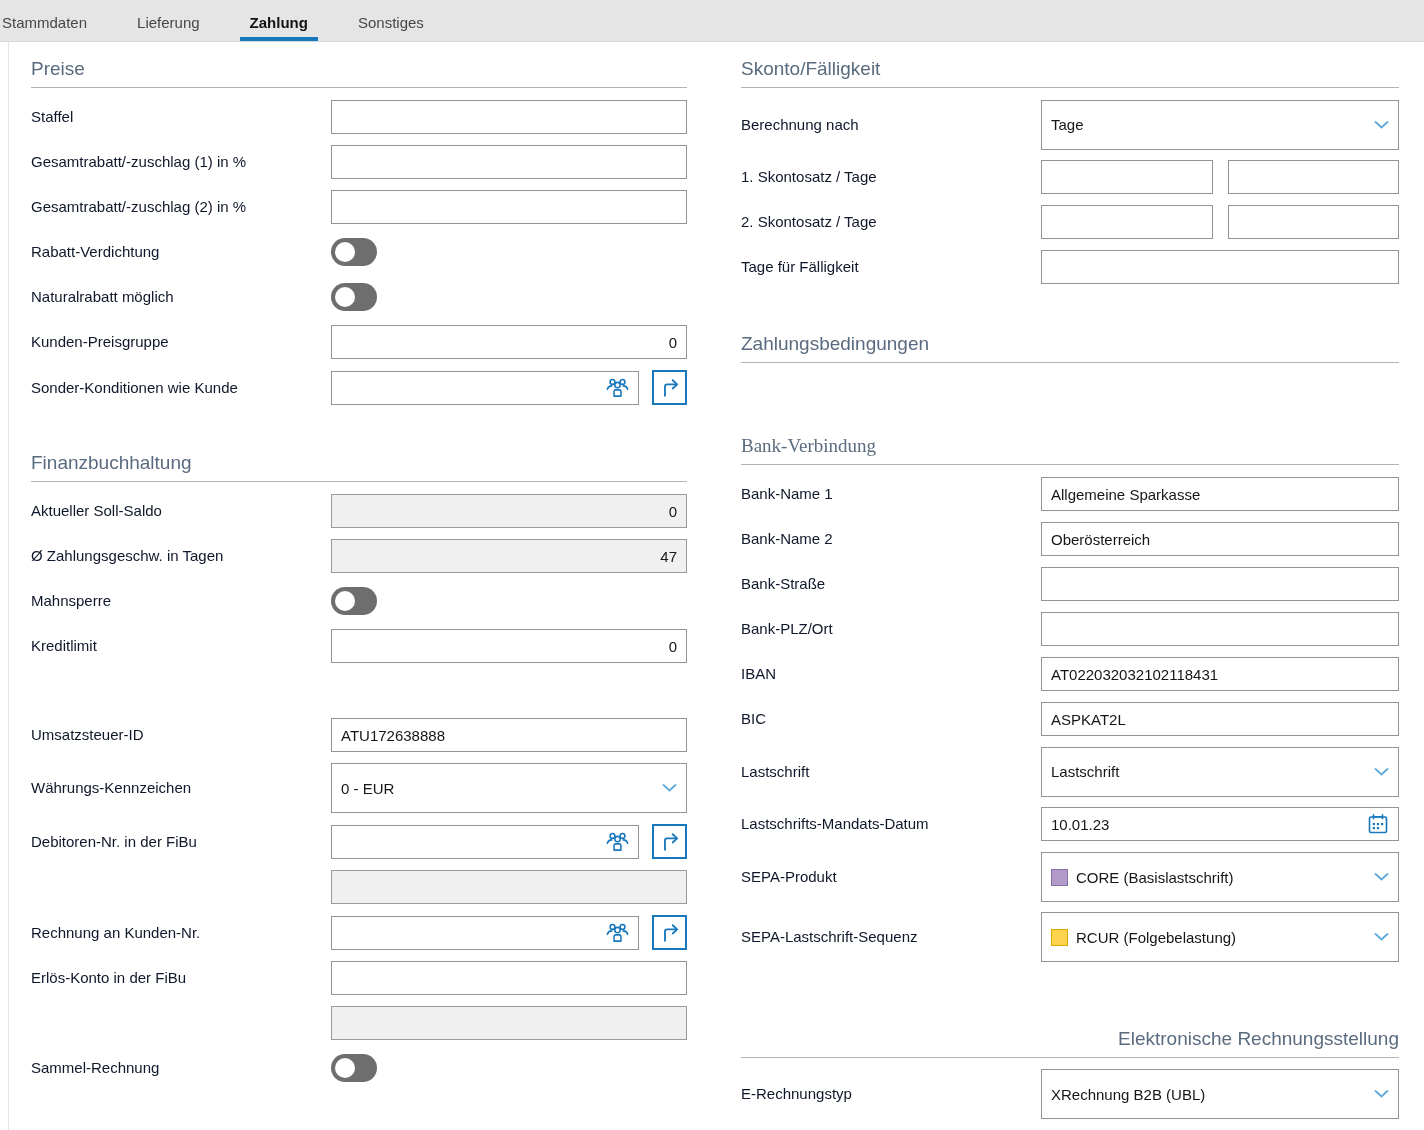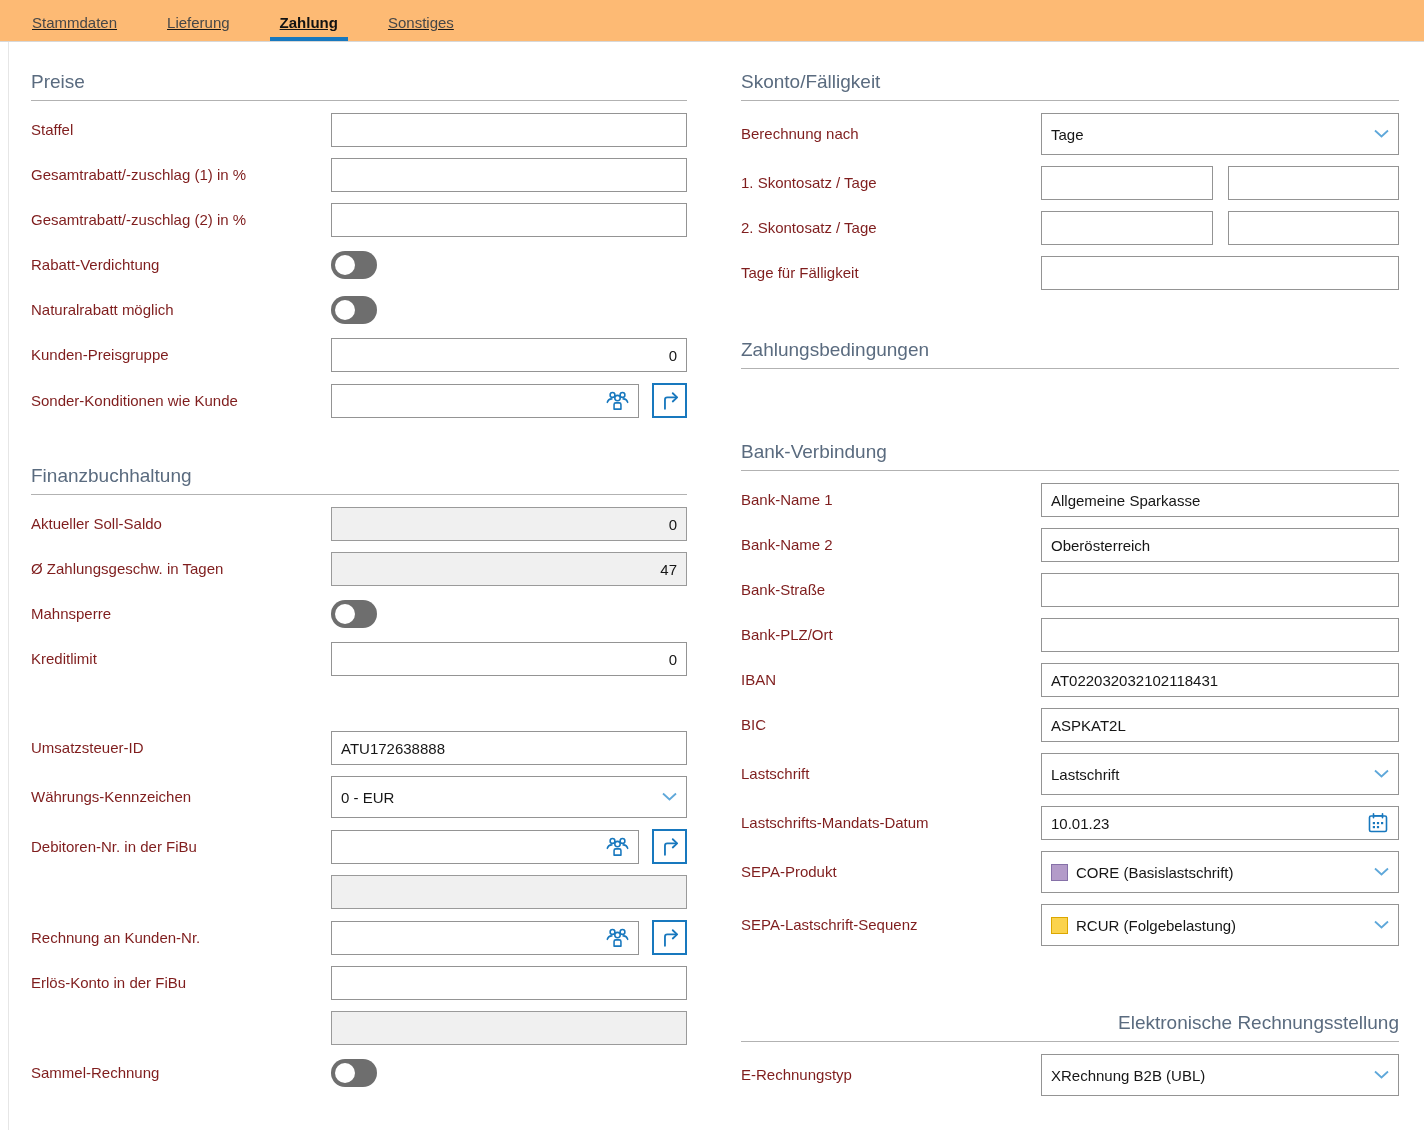--- a/index.html
+++ b/index.html
@@ -3,55 +3,55 @@
 <meta charset="utf-8">
 <style>
   * { box-sizing: border-box; }
   html,body { margin:0; padding:0; }
   body {
     width:1424px; height:1130px; background:#ffffff;
     font-family:"Liberation Sans", sans-serif; color:#161616;
     overflow:hidden;
   }
   
-  .tabbar { display:flex; align-items:flex-end; height:41px; padding-left:30px; background:#fdba74;text-decoration:underline; }
+  .tabbar { display:flex; align-items:flex-end; height:41px; background:#e5e5e5; }
   .tab { margin-right:46px; font-size:15px; color:#474747; padding:9px 2px 10px; position:relative; cursor:pointer; white-space:nowrap; }
   .tab.active { color:#121212; font-weight:700; }
   .tab.active::after { content:""; position:absolute; left:-8px; right:-8px; bottom:0; height:4px; background:#1878be; }
   
   .content { border-top:1px solid #d8d8d8; height:1089px; }
   .panel { margin-left:8px; height:100%; border-left:1px solid #e6e6e6; padding-left:22px; display:flex; }
   .col { display:flex; flex-direction:column; }
   .col-left  { width:656px; }
   .col-right { width:658px; margin-left:54px; }
   
   .sec { margin:0 0 12px 0; }
   .sec .t { font-size:19px; color:#5a6b7f; padding-bottom:7px; border-bottom:1px solid #b2b2b2; }
-  .sec.first { margin-top:29px; }
+  .sec.first { margin-top:16px; }
   .sec.mt36 { margin-top:36px; }
   .sec.mt25 { margin-top:38px; }
-  .sec.mt68 { margin-top:60px; }
+  .sec.mt68 { margin-top:60px;font-family:Liberation Serif, serif; }
   .sec.mt55 { margin-top:55px;text-align:right; }
   .gap44 { height:44px; flex:0 0 auto; }
   
   .row { display:flex; align-items:center; min-height:34px; margin-bottom:11px; }
-  .lbl { flex:0 0 300px; font-size:15px; color:#7f1d1d; padding-right:12px; line-height:1.2; }
+  .lbl { flex:0 0 300px; font-size:15px; color:#0f172a; padding-right:12px; line-height:1.2; }
   .field { flex:1; display:flex; align-items:center; position:relative; }
   
   .txt {
     width:100%; height:34px; border:1px solid #949494; background:#fff;
     font-family:"Liberation Sans",sans-serif; font-size:15px; color:#161616; padding:0 9px; outline:none;
   }
   .txt.num { text-align:right; }
   .txt.ro { background:#f0f0f0; border-color:#9a9a9a; }
   .two { display:flex; gap:15px; width:100%; }
   .two .txt { flex:1; }
   
   .select {
-    position:relative; width:100%; height:42px; border:1px solid #949494; background:#fff;
+    position:relative; width:100%; height:50px; border:1px solid #949494; background:#fff;
     display:flex; align-items:center; padding:0 32px 0 9px; font-size:15px; cursor:pointer;
   }
   .select .chev { position:absolute; right:9px; top:50%; transform:translateY(-50%); display:flex; }
   .swatch { width:17px; height:17px; border:1px solid; margin-right:8px; flex:0 0 17px; }
   
   .iconwrap { position:relative; flex:1; }
   .iconwrap .txt { padding-right:42px; }
   .inicon { position:absolute; right:9px; top:50%; transform:translateY(-50%); display:flex; cursor:pointer; }
   .btn-nav {
     flex:0 0 35px; width:35px; height:35px; margin-left:13px; background:#fff;

